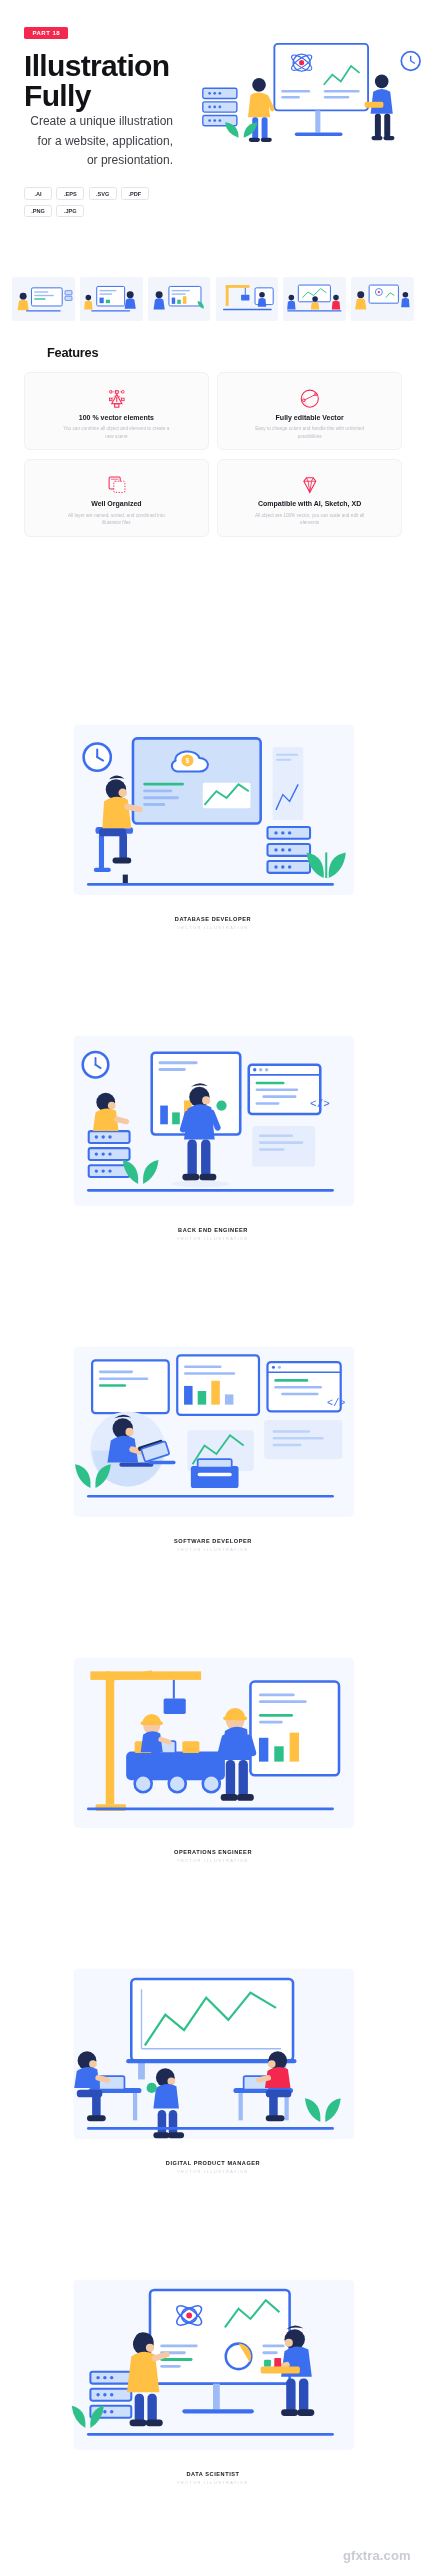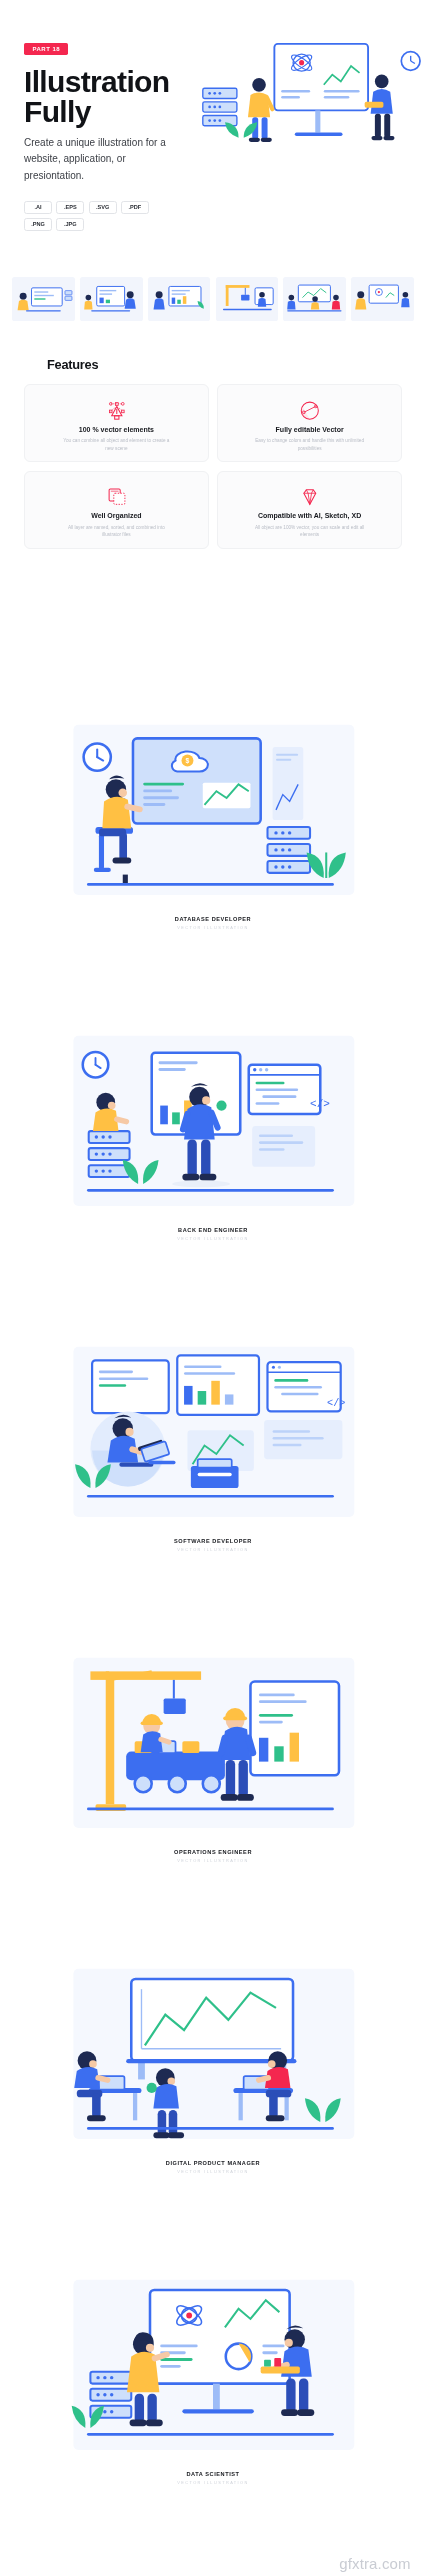--- a/index.html
+++ b/index.html
@@ -4,54 +4,54 @@
 <style>
   * { margin:0; padding:0; box-sizing:border-box; }
   html,body { background:#ffffff; }
   body {
     width:426px; height:2576px; position:relative;
     font-family:"Liberation Sans", sans-serif;
     color:#16181d; overflow:hidden;
   }
 
   
-  .hero { position:relative; height:341px; padding:39px 0 0 24px; }
+  .hero { position:relative; height:341px; padding:23px 0 0 24px; }
   .badge {
     display:inline-block; background:#f4274f; color:#fff;
     font-size:6px; font-weight:700; letter-spacing:.08em;
     padding:3.4px 7.7px 3.4px 8.5px; border-radius:1.7px; margin-bottom:12px;
   }
   .hero h1 {
     font-size:30px; line-height:.98; font-weight:800;
     letter-spacing:-.022em; color:#111317; max-width:170px;
   }
   .hero .tagline {
-    margin-top:9px; font-size:10px; line-height:1.62;
-    color:#3d4047; max-width:149px; font-weight:400;
+    margin-top:2px; font-size:12px; line-height:1.62;
+    color:#3d4047; max-width:149px; font-weight:400;text-align:right;
   }
   .tags { margin-top:17px; width:128px; display:flex; flex-wrap:wrap; gap:4.3px; }
   .tag {
     width:28px; height:12.8px; border:0.9px solid #e2e4e8; border-radius:2.6px;
     display:flex; align-items:center; justify-content:center;
     font-size:5.6px; font-weight:600; color:#2c2f36; background:#fff;
   }
 
   
   .hero-art { position:absolute; right:0; top:37px; width:230px; height:128px; }
 
   
   .thumbs { position:absolute; top:277px; left:12px; width:402px; height:44px;
             display:flex; gap:5.1px; }
   .thumb { flex:1; height:44px; background:#f2f5fc; border-radius:2.6px; position:relative; overflow:hidden; }
 
   
   .features-wrap { position:absolute; top:345px; left:0; width:426px; }
   .features-title {
     font-size:12.8px; font-weight:800; letter-spacing:-.02em;
-    margin:12px 0 12px 24px; color:#111317;padding-left:23px;
+    margin:0 0 12px 24px; color:#111317;padding-left:23px;
   }
   .feature-grid {
     margin:0 24px; display:grid; grid-template-columns:1fr 1fr;
     gap:8.5px;
   }
   .fcard {
     background:#fbfbfc; border:0.9px solid #f0f1f3; border-radius:6px;
     height:78px; padding:11px 8.5px 8.5px; text-align:center;
     display:flex; flex-direction:column; align-items:center;
   }
@@ -65,22 +65,22 @@
   .scene .slabel { text-align:center; margin-top:1.7px; }
   .scene .sname {
     font-size:5.6px; font-weight:700; letter-spacing:.1em; color:#16181d;
   }
   .scene .ssub {
     font-size:3.9px; letter-spacing:.36em; color:#cfd3da; margin-top:3.4px; font-weight:500;
   }
 
   
   .watermark {
-    position:absolute; right:15.3px; bottom:4px;
-    font-size:15px; font-weight:400; color:#c9ccd3; letter-spacing:.01em;
+    position:absolute; right:15.3px; bottom:13px;
+    font-size:13px; font-weight:700; color:#c9ccd3; letter-spacing:.01em;
   }
 </style>
 </head>
 <body>
 
 <section class="hero">
   <div class="badge">PART 18</div>
   <h1>
     <span>Illustration</span><br>
     <span>Fully</span>

